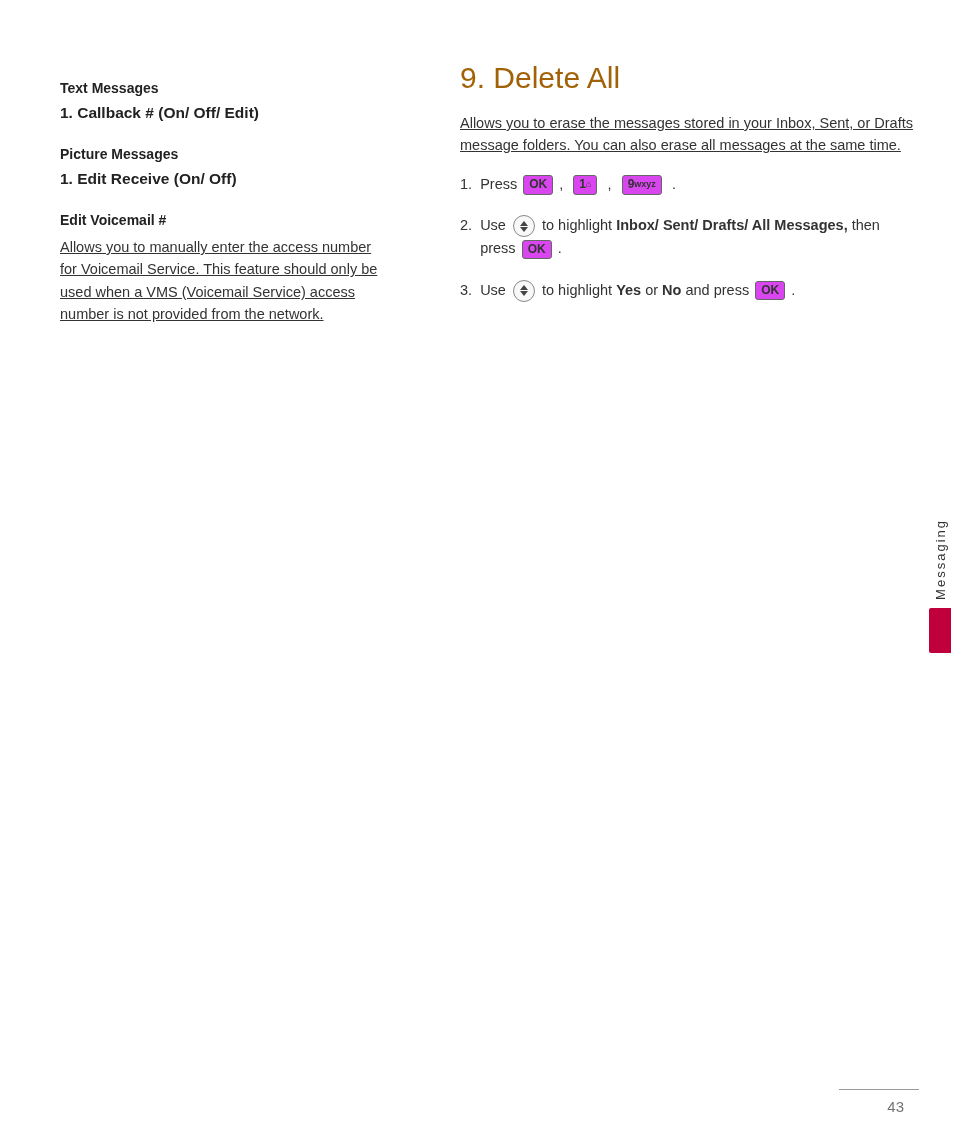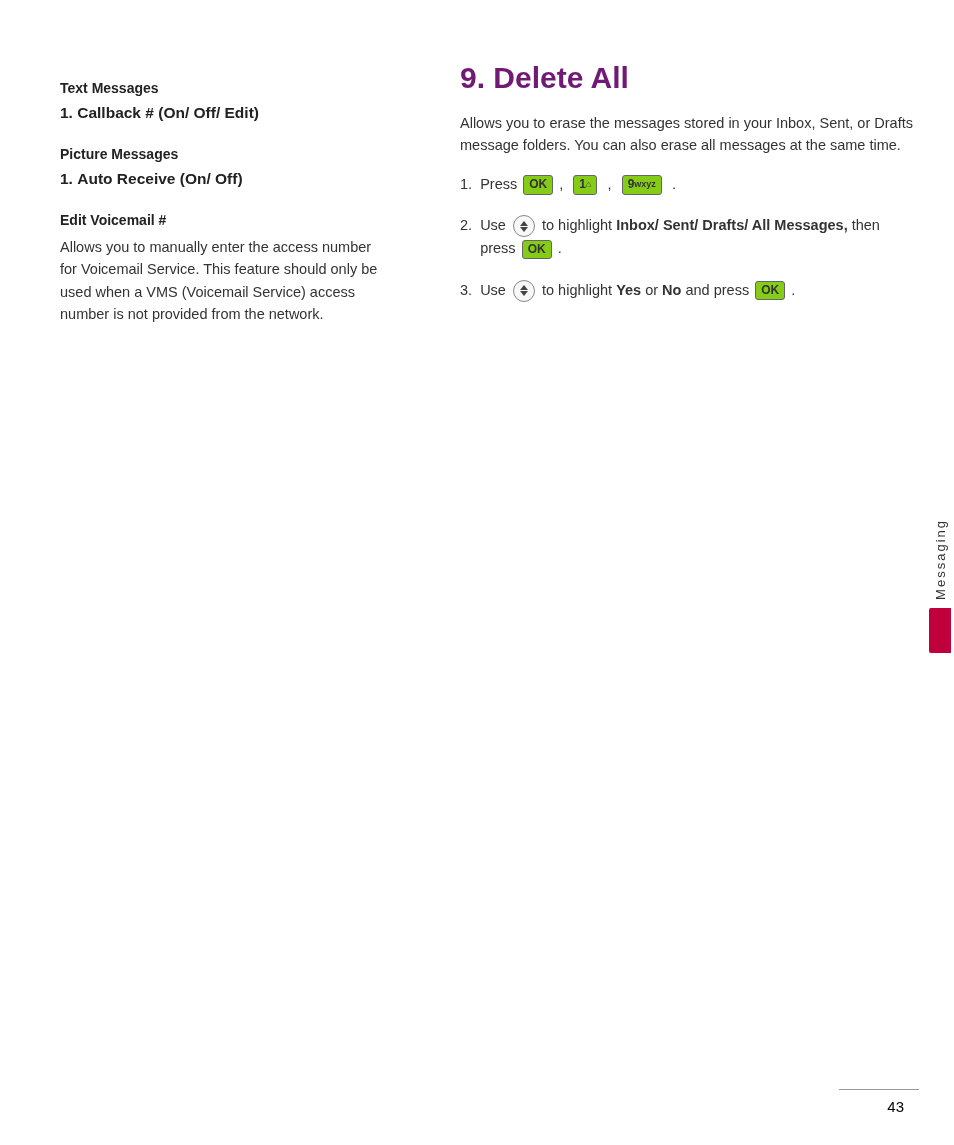--- a/index.html
+++ b/index.html
@@ -62,27 +62,28 @@
       margin-bottom: 16px;
       color: #333;
     }
 
     
     .body-text-full {
       font-size: 14.5px;
       line-height: 1.55;
       margin-bottom: 16px;
       color: #333;
+      text-decoration: underline;
     }
 
     
     .big-heading {
       font-size: 30px;
-      font-weight: bold;
-      color: #701a75;
+      font-weight: normal;
+      color: #a16207;
       margin-bottom: 16px;
       line-height: 1.2;
     }
 
     
     .step {
       display: flex;
       align-items: flex-start;
       margin-bottom: 18px;
       font-size: 14.5px;
@@ -108,21 +109,21 @@
     .btn-icon {
       display: inline-flex;
       align-items: center;
       justify-content: center;
       border: 1.5px solid #666;
       border-radius: 3px;
       padding: 1px 5px;
       font-size: 12px;
       font-weight: bold;
       color: #333;
-      background: #84cc16;
+      background: #d946ef;
       margin: 0 2px;
       vertical-align: middle;
       line-height: 1.3;
     }
 
     
     .nav-icon {
       display: inline-flex;
       flex-direction: column;
       align-items: center;
@@ -189,21 +190,21 @@
       background-color: #c0003c;
       border-radius: 2px 0 0 2px;
     }
 
     
     .page-number {
       position: absolute;
       bottom: 30px;
       right: 50px;
       font-size: 15px;
-      color: #000000;
+      color: #737373;
     }
 
     
     .page-separator {
       position: absolute;
       bottom: 55px;
       right: 35px;
       width: 80px;
       height: 1px;
       background: #999;
@@ -215,21 +216,21 @@
 <div class="page-container">
 
   <div class="left-column">
 
     <p class="section-header">Text Messages</p>
 
     <p class="item-title">1. <strong>Callback # (On/ Off/ Edit)</strong></p>
 
     <p class="section-header">Picture Messages</p>
 
-    <p class="item-title">1. <strong>Auto Receive (On/ Off)</strong></p>
+    <p class="item-title">1. <strong>Edit Receive (On/ Off)</strong></p>
 
     <p class="section-header">Edit Voicemail #</p>
 
     <p class="body-text-full">Allows you to manually enter the access number for Voicemail Service. This feature should only be used when a VMS (Voicemail Service) access number is not provided from the network.</p>
 
   </div>
 
   <div class="right-column">
 
     <h1 class="big-heading">9. Delete All</h1>

